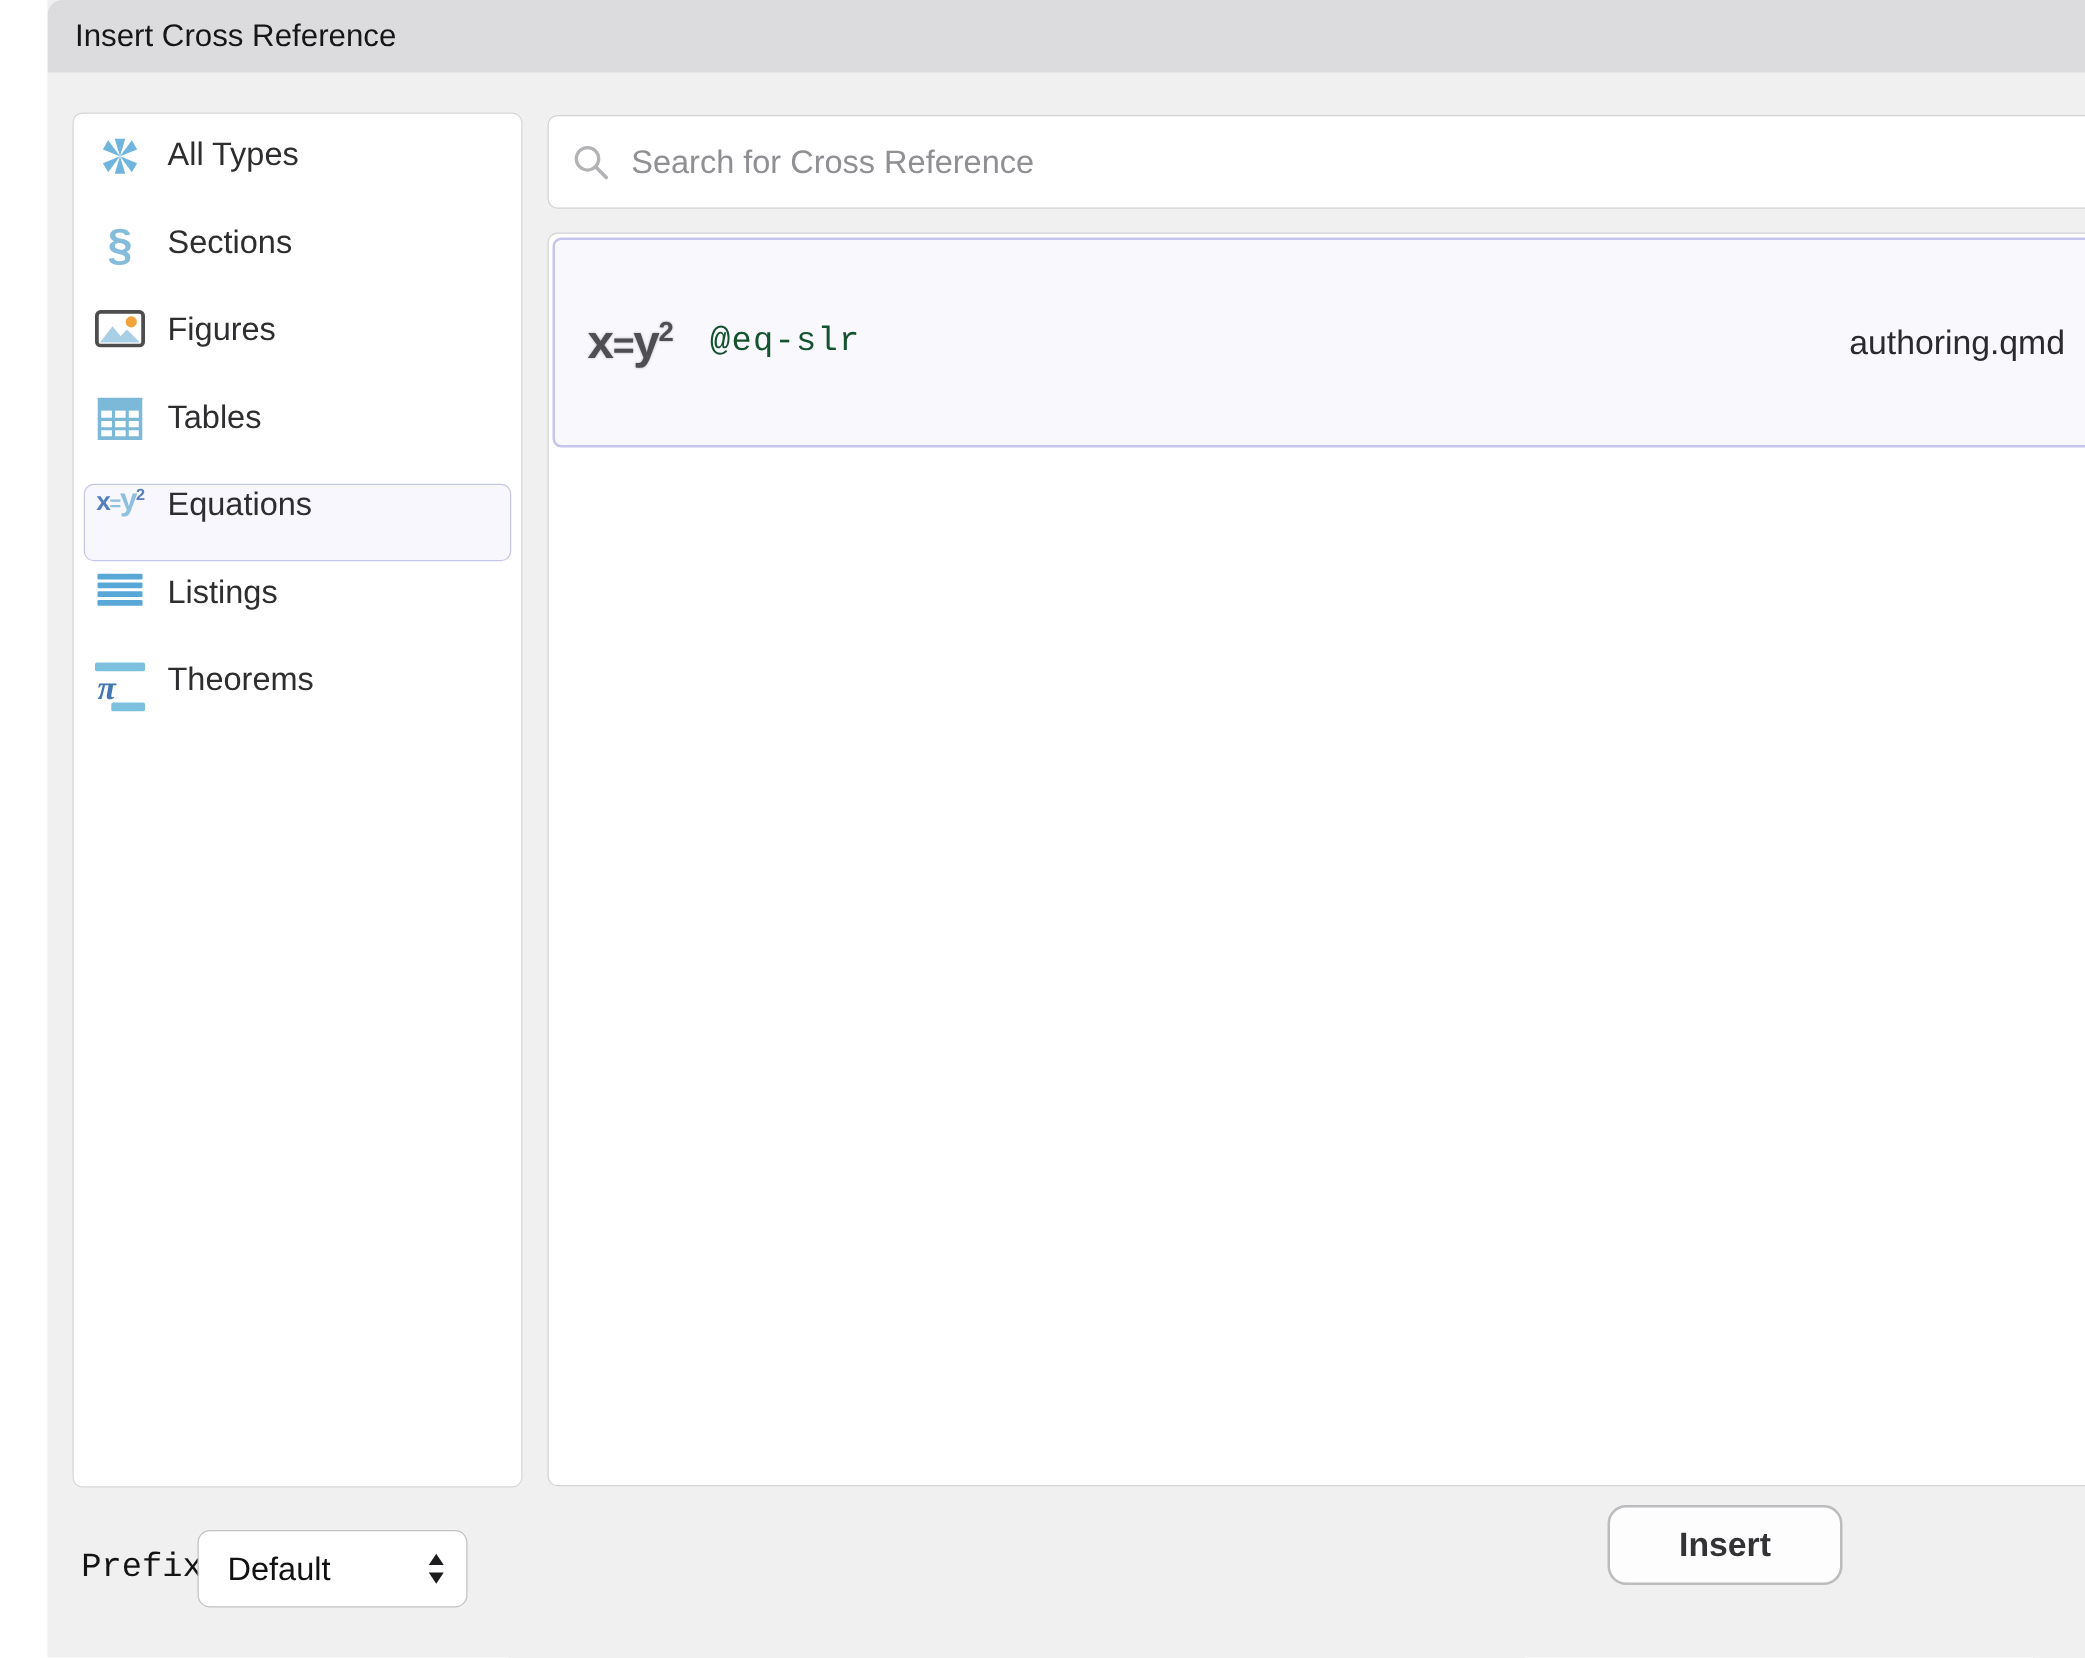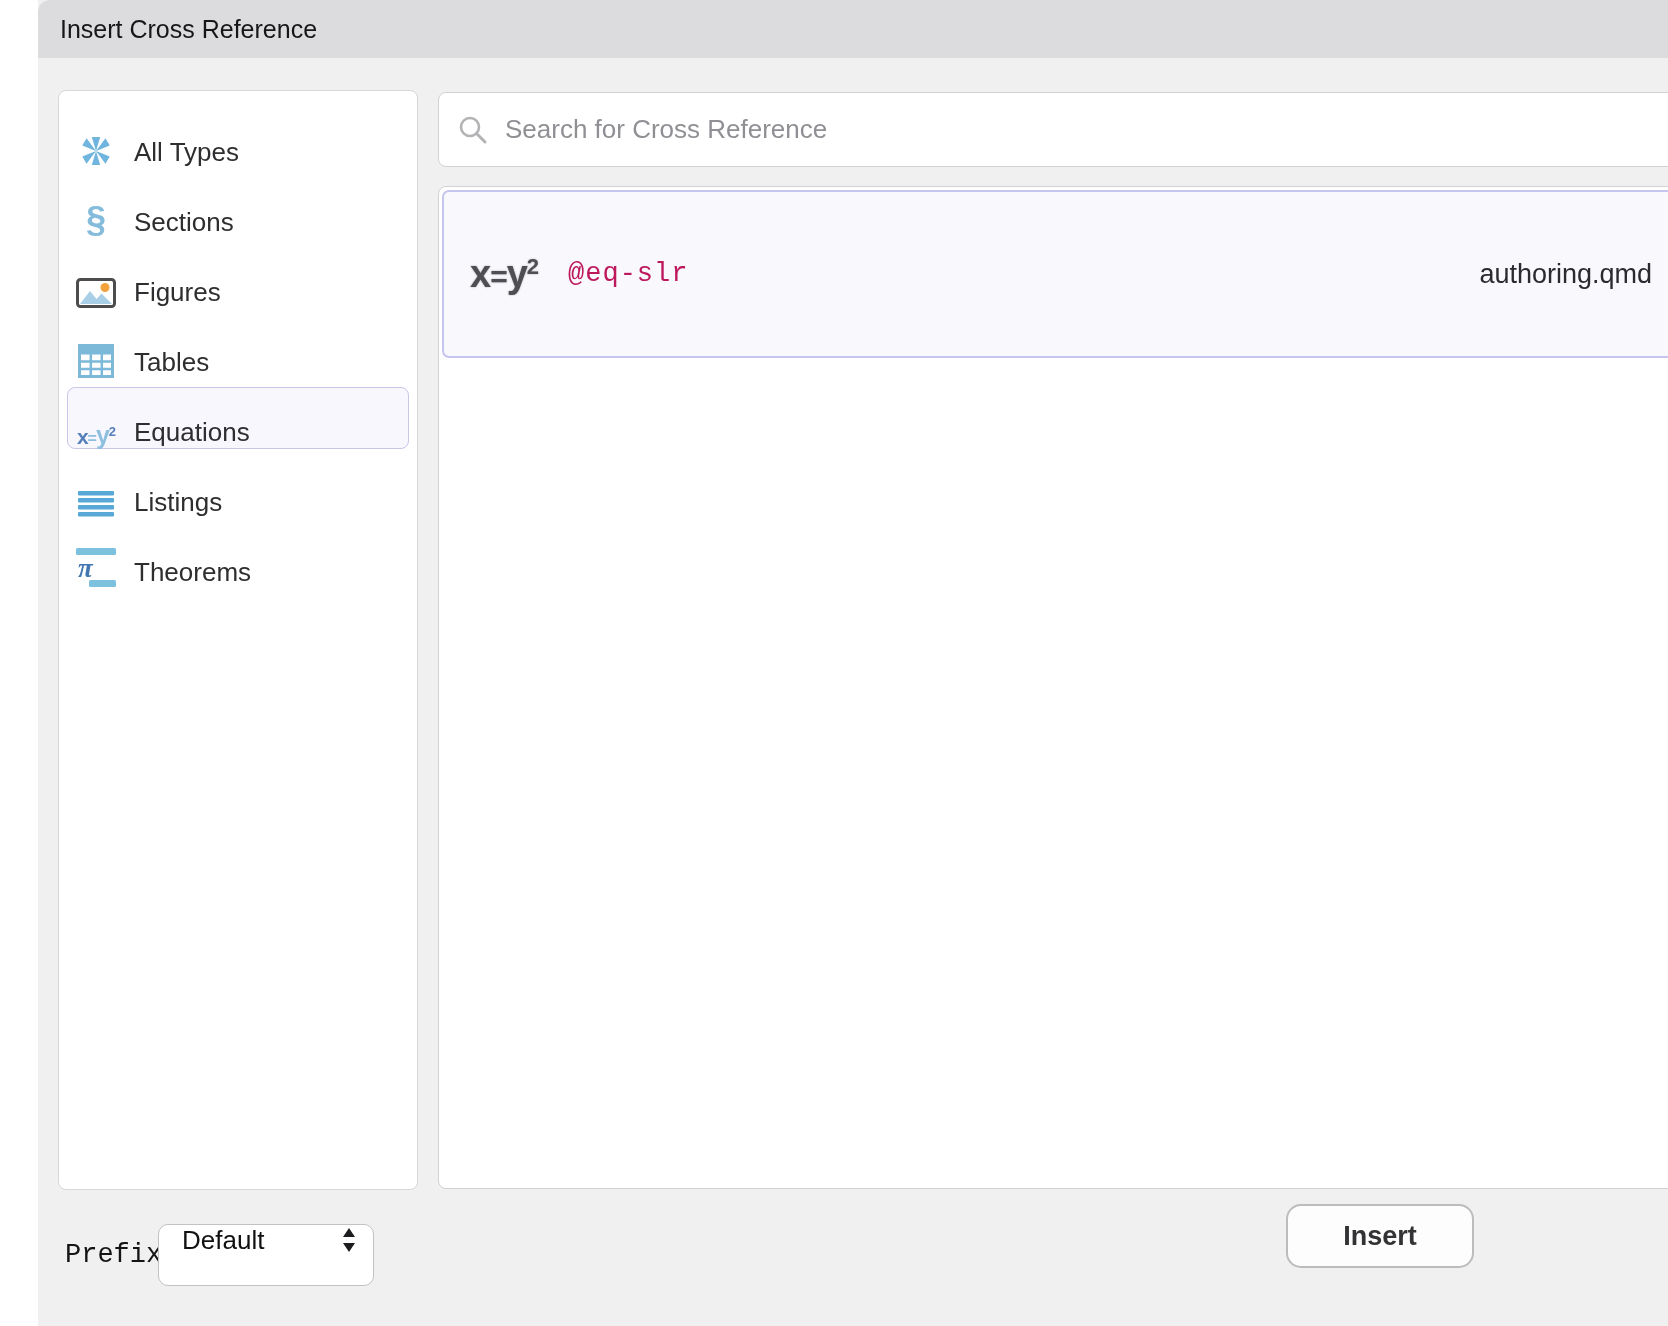--- a/index.html
+++ b/index.html
@@ -19,21 +19,21 @@
   }
   
   .sidebar {
     position:absolute; left:20px; top:90px; width:360px; height:1100px;
     background:#ffffff; border:1px solid #d7d7da; border-radius:8px;
     box-sizing:border-box; padding-top:12px;
   }
   .side-item { height:70px; display:flex; align-items:center; }
   .side-pill {
     flex:1; height:62px; margin:0 8px; border-radius:8px;
-    border:1.5px solid transparent; display:flex; align-items:flex-end;
+    border:1.5px solid transparent; display:flex; align-items:flex-start;
     box-sizing:border-box;
   }
   .side-item.selected .side-pill { background:#f7f7fd; border-color:#c6c6e8; }
   .icon-box { width:44px; margin-left:6px; display:flex; align-items:center; justify-content:center; flex:0 0 44px; }
   .side-label { margin-left:16px; font-size:26px; color:#2e2e30; }
   .glyph-section { font-size:36px; font-weight:bold; color:#85bcdc; line-height:1; }
   .eqicon { font-weight:bold; letter-spacing:-1px; white-space:nowrap; line-height:1; }
   .eqicon .d { color:#5580bb; font-size:21px; }
   .eqicon .l { color:#8ebfdf; }
   .eqicon .e { font-size:16px; }
@@ -63,29 +63,29 @@
   }
   .result-row.selected { background:#f8f8fd; border-color:#c5c5ee; }
   .eq-big {
     font-weight:bold; font-size:38px; color:#4f4f53; letter-spacing:-1px;
     white-space:nowrap; line-height:1; text-shadow:0 0 2px rgba(79,79,83,.45);
   }
   .eq-big .e { font-size:30px; }
   .eq-big sup { font-size:22px; vertical-align:13px; }
   .result-ref {
     margin-left:30px; font-family:"Liberation Mono", monospace;
-    font-size:27px; color:#be185d; letter-spacing:1px;
+    font-size:27px; color:#14532d; letter-spacing:1px;
   }
   .result-file { margin-left:auto; font-size:27px; color:#2b2b2d; }
   
   .prefix-label { position:absolute; left:27px; top:1240px; font-size:27px; color:#141414;font-family:Liberation Mono, monospace; }
   .prefix-select {
     position:absolute; left:120px; top:1224px; width:216px; height:62px;
     background:#ffffff; border:1.5px solid #c2c2c5; border-radius:10px;
-    box-sizing:border-box; display:flex; align-items:flex-start;
+    box-sizing:border-box; display:flex; align-items:center;
     padding:0 16px 0 23px; font-size:26px; color:#111111;
   }
   .chevrons { margin-left:auto; display:block; }
   .btn {
     position:absolute; top:1204px; width:188px; height:64px;
     background:#fdfdfd; border:2px solid #bcbcbf; border-radius:15px;
     box-sizing:border-box; display:flex; align-items:center; justify-content:center;
     font-size:27px; color:#333336; cursor:default;
   }
   .btn-insert { left:1248px; font-weight:bold; }

